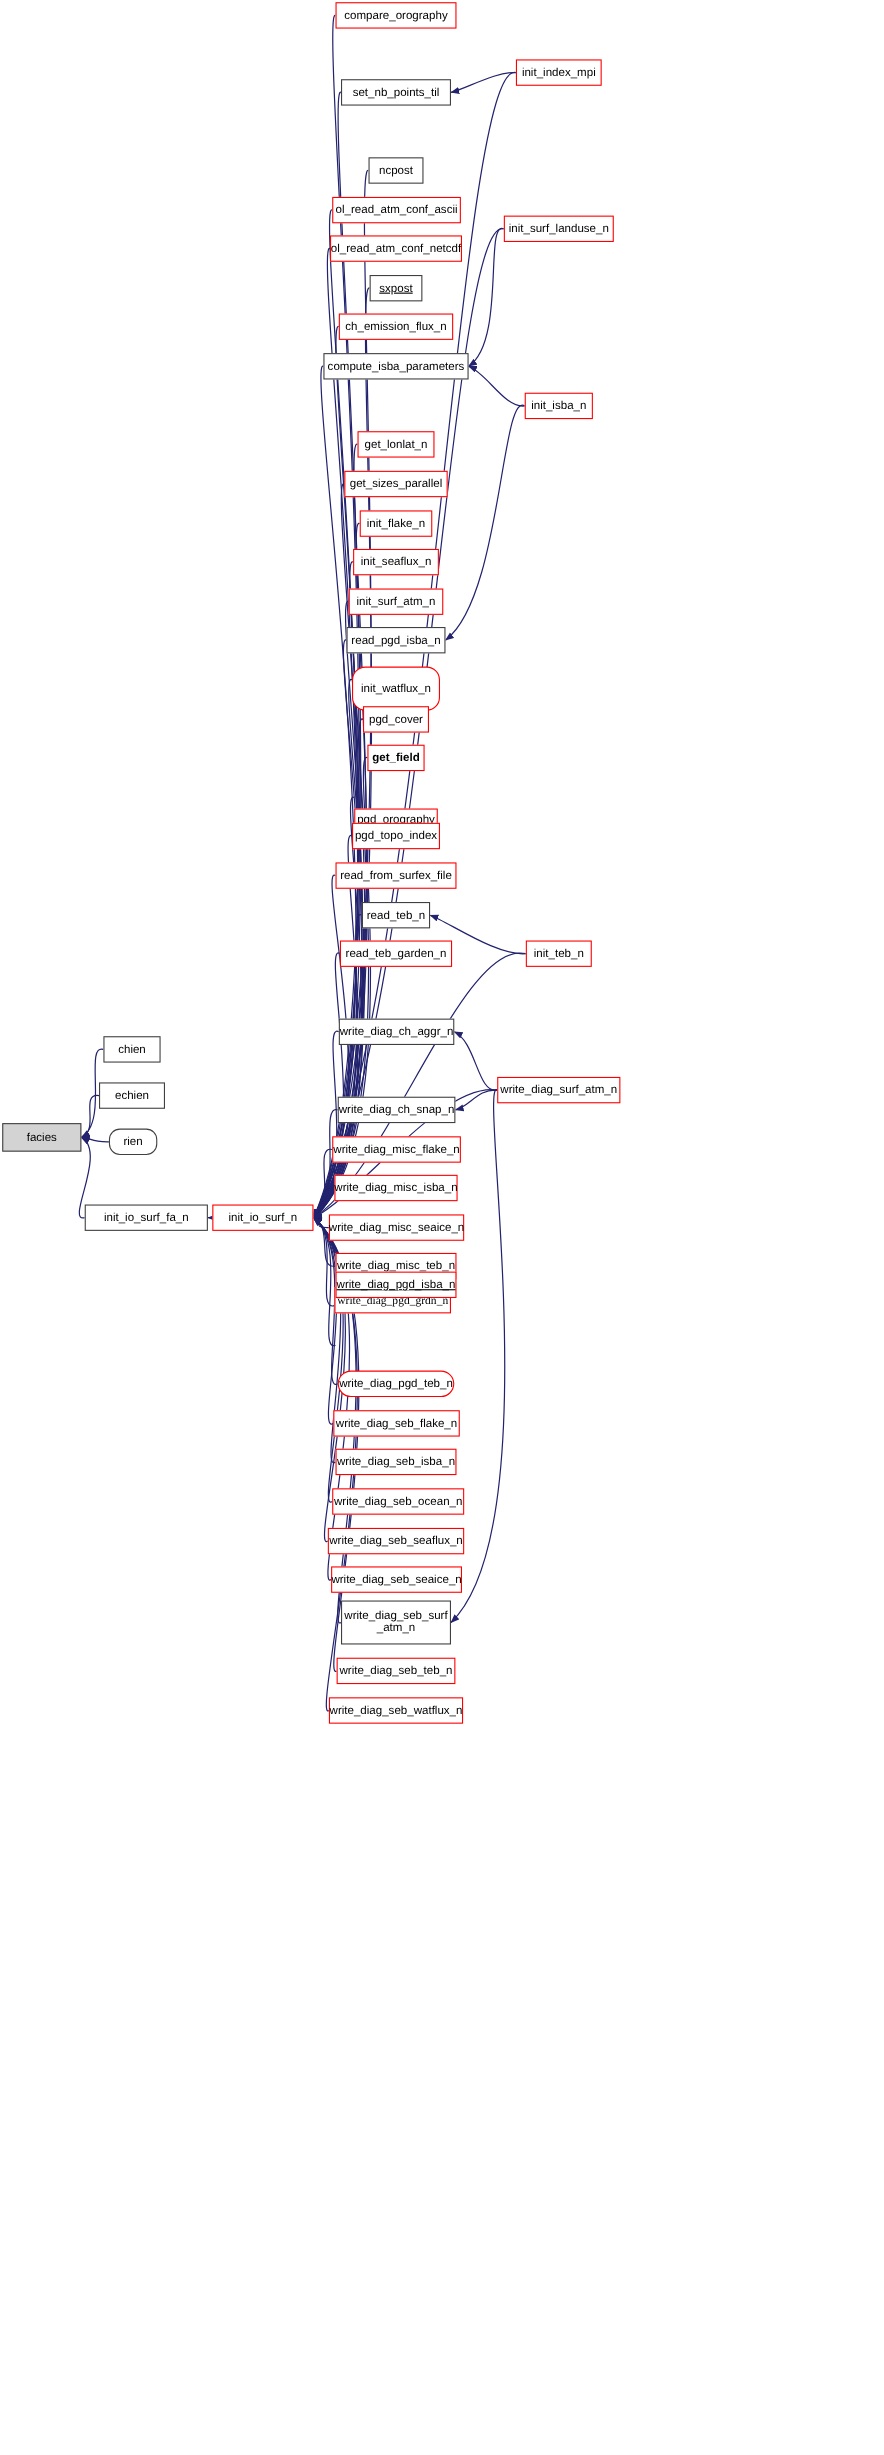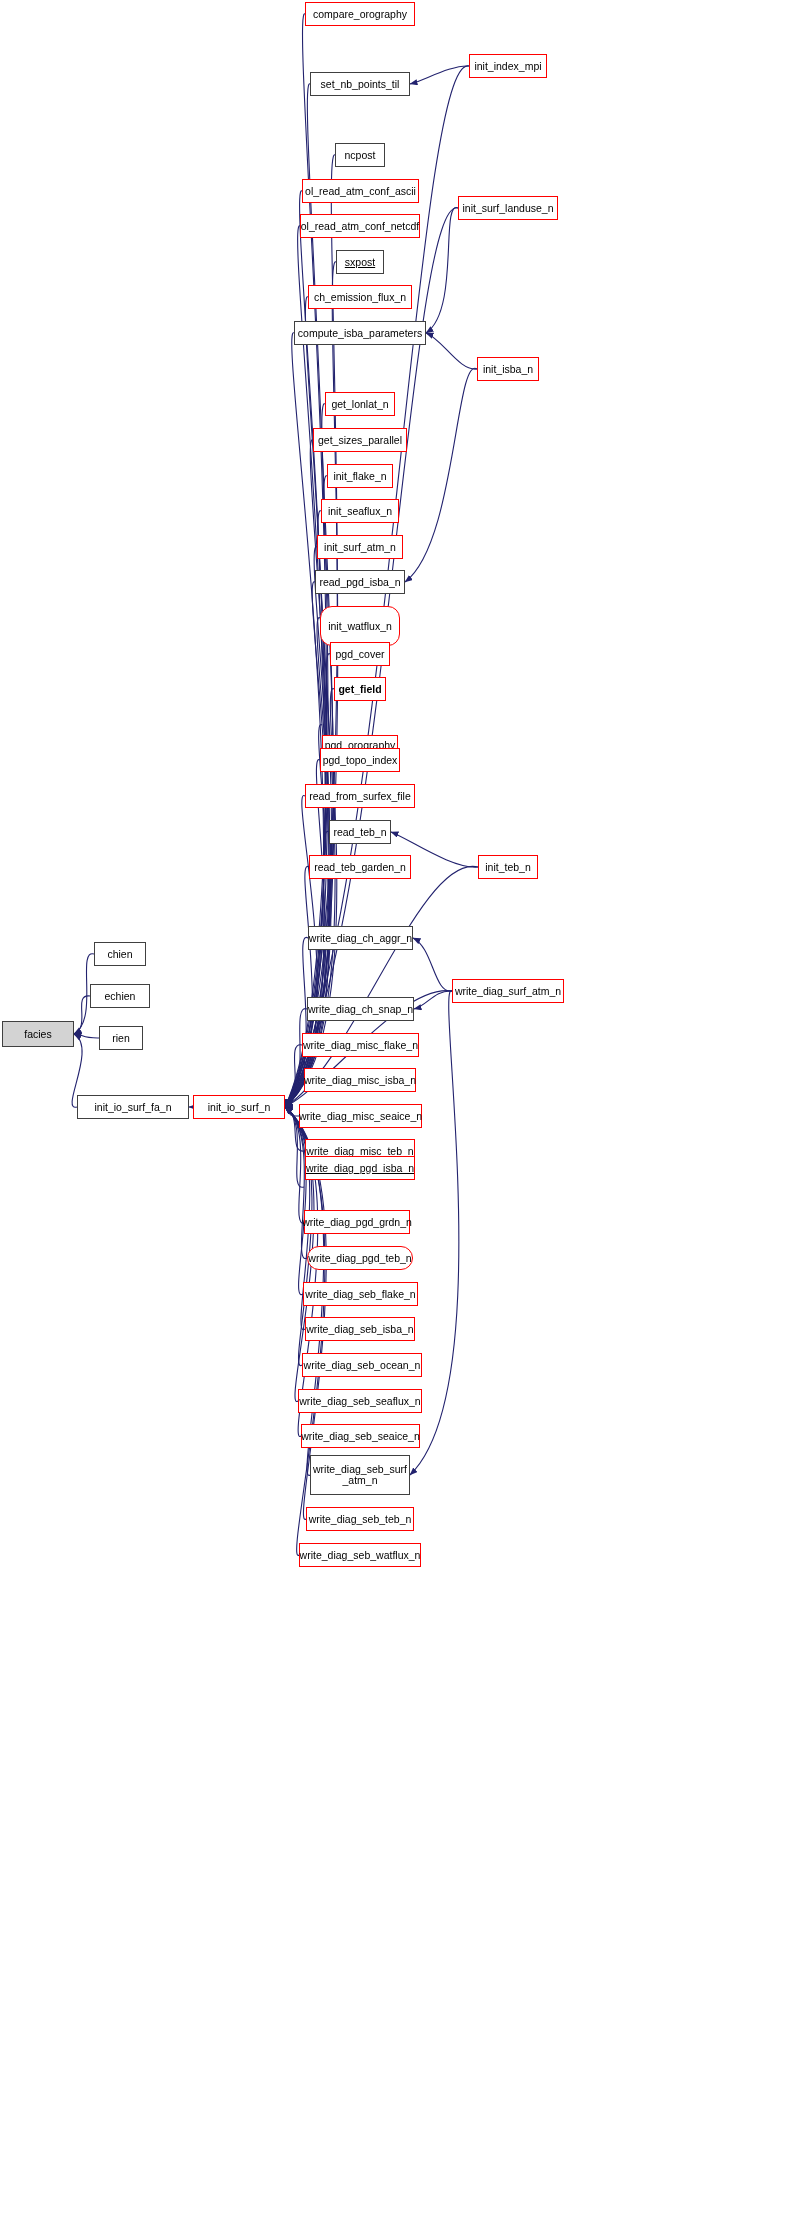--- a/index.html
+++ b/index.html
@@ -108,21 +108,21 @@
         <path d="M452,991 C434,994.498 433.2025,947.54 413,938" fill="none" stroke="#22226e" stroke-width="1.1" marker-end="url(#arrow)"></path>
         <path d="M452,991 C434,989.812 427.465,1005.76 414,1009" fill="none" stroke="#22226e" stroke-width="1.1" marker-end="url(#arrow)"></path>
         <path d="M452,991 C401.9,983.344 327.37,1086.12 285,1107" fill="none" stroke="#22226e" stroke-width="1.1" marker-end="url(#arrow)"></path>
         <path d="M452,991 C434,977 500.5,1387.88 410,1475" fill="none" stroke="#22226e" stroke-width="1.1" marker-end="url(#arrow)"></path>
       </g>
   </svg>
   <div id="node-layer">
       <div class="node current" style="left: 2px; top: 1021px; width: 72px; height: 26px;"><span class="lbl">facies</span></div>
       <div class="node black" style="left: 94px; top: 942px; width: 52px; height: 24px;"><span class="lbl">chien</span></div>
       <div class="node black" style="left: 90px; top: 984px; width: 60px; height: 24px;"><span class="lbl">echien</span></div>
-      <div class="node black" style="left: 99px; top: 1026px; width: 44px; height: 24px;"><span class="lbl">rien</span></div>
+      <div class="node black" style="left: 99px; top: 1026px; width: 44px; height: 24px; border-radius: 10px;"><span class="lbl">rien</span></div>
       <div class="node black" style="left: 77px; top: 1095px; width: 112px; height: 24px;"><span class="lbl">init_io_surf_fa_n</span></div>
       <div class="node red" style="left: 193px; top: 1095px; width: 92px; height: 24px;"><span class="lbl">init_io_surf_n</span></div>
       <div class="node red" style="left: 305px; top: 2px; width: 110px; height: 24px;"><span class="lbl">compare_orography</span></div>
       <div class="node black" style="left: 310px; top: 72px; width: 100px; height: 24px;"><span class="lbl">set_nb_points_til</span></div>
       <div class="node black" style="left: 335px; top: 143px; width: 50px; height: 24px;"><span class="lbl">ncpost</span></div>
       <div class="node red" style="left: 302px; top: 179px; width: 117px; height: 24px;"><span class="lbl">ol_read_atm_conf_ascii</span></div>
       <div class="node red" style="left: 300px; top: 214px; width: 120px; height: 24px;"><span class="lbl">ol_read_atm_conf_netcdf</span></div>
       <div class="node black" style="left: 336px; top: 250px; width: 48px; height: 24px; text-decoration: underline;"><span class="lbl">sxpost</span></div>
       <div class="node red" style="left: 308px; top: 285px; width: 104px; height: 24px;"><span class="lbl">ch_emission_flux_n</span></div>
       <div class="node black" style="left: 294px; top: 321px; width: 132px; height: 24px;"><span class="lbl">compute_isba_parameters</span></div>
@@ -139,21 +139,21 @@
       <div class="node red" style="left: 320px; top: 748px; width: 80px; height: 24px;"><span class="lbl">pgd_topo_index</span></div>
       <div class="node red" style="left: 305px; top: 784px; width: 110px; height: 24px;"><span class="lbl">read_from_surfex_file</span></div>
       <div class="node black" style="left: 329px; top: 820px; width: 62px; height: 24px;"><span class="lbl">read_teb_n</span></div>
       <div class="node red" style="left: 309px; top: 855px; width: 102px; height: 24px;"><span class="lbl">read_teb_garden_n</span></div>
       <div class="node black" style="left: 308px; top: 926px; width: 105px; height: 24px;"><span class="lbl">write_diag_ch_aggr_n</span></div>
       <div class="node black" style="left: 307px; top: 997px; width: 107px; height: 24px;"><span class="lbl">write_diag_ch_snap_n</span></div>
       <div class="node red" style="left: 302px; top: 1033px; width: 117px; height: 24px;"><span class="lbl">write_diag_misc_flake_n</span></div>
       <div class="node red" style="left: 304px; top: 1068px; width: 112px; height: 24px;"><span class="lbl">write_diag_misc_isba_n</span></div>
       <div class="node red" style="left: 299px; top: 1104px; width: 123px; height: 24px;"><span class="lbl">write_diag_misc_seaice_n</span></div>
       <div class="node red" style="left: 305px; top: 1139px; width: 110px; height: 24px;"><span class="lbl">write_diag_misc_teb_n</span></div>
-      <div class="node red" style="left: 304px; top: 1210px; width: 106px; height: 24px;"><span class="lbl">write_diag_pgd_grdn_n</span></div>
+      <div class="node red" style="left: 304px; top: 1170px; width: 106px; height: 24px; font-family: Liberation Serif, serif;"><span class="lbl">write_diag_pgd_grdn_n</span></div>
       <div class="node red" style="left: 305px; top: 1156px; width: 110px; height: 24px; text-decoration: underline;"><span class="lbl">write_diag_pgd_isba_n</span></div>
       <div class="node red" style="left: 307px; top: 1246px; width: 106px; height: 24px; border-radius: 12px;"><span class="lbl">write_diag_pgd_teb_n</span></div>
       <div class="node red" style="left: 303px; top: 1282px; width: 115px; height: 24px;"><span class="lbl">write_diag_seb_flake_n</span></div>
       <div class="node red" style="left: 305px; top: 1317px; width: 110px; height: 24px;"><span class="lbl">write_diag_seb_isba_n</span></div>
       <div class="node red" style="left: 302px; top: 1353px; width: 120px; height: 24px;"><span class="lbl">write_diag_seb_ocean_n</span></div>
       <div class="node red" style="left: 298px; top: 1389px; width: 124px; height: 24px;"><span class="lbl">write_diag_seb_seaflux_n</span></div>
       <div class="node red" style="left: 301px; top: 1424px; width: 119px; height: 24px;"><span class="lbl">write_diag_seb_seaice_n</span></div>
       <div class="node black" style="left: 310px; top: 1455px; width: 100px; height: 40px;"><span class="lbl">write_diag_seb_surf
 _atm_n</span></div>
       <div class="node red" style="left: 306px; top: 1507px; width: 108px; height: 24px;"><span class="lbl">write_diag_seb_teb_n</span></div>

